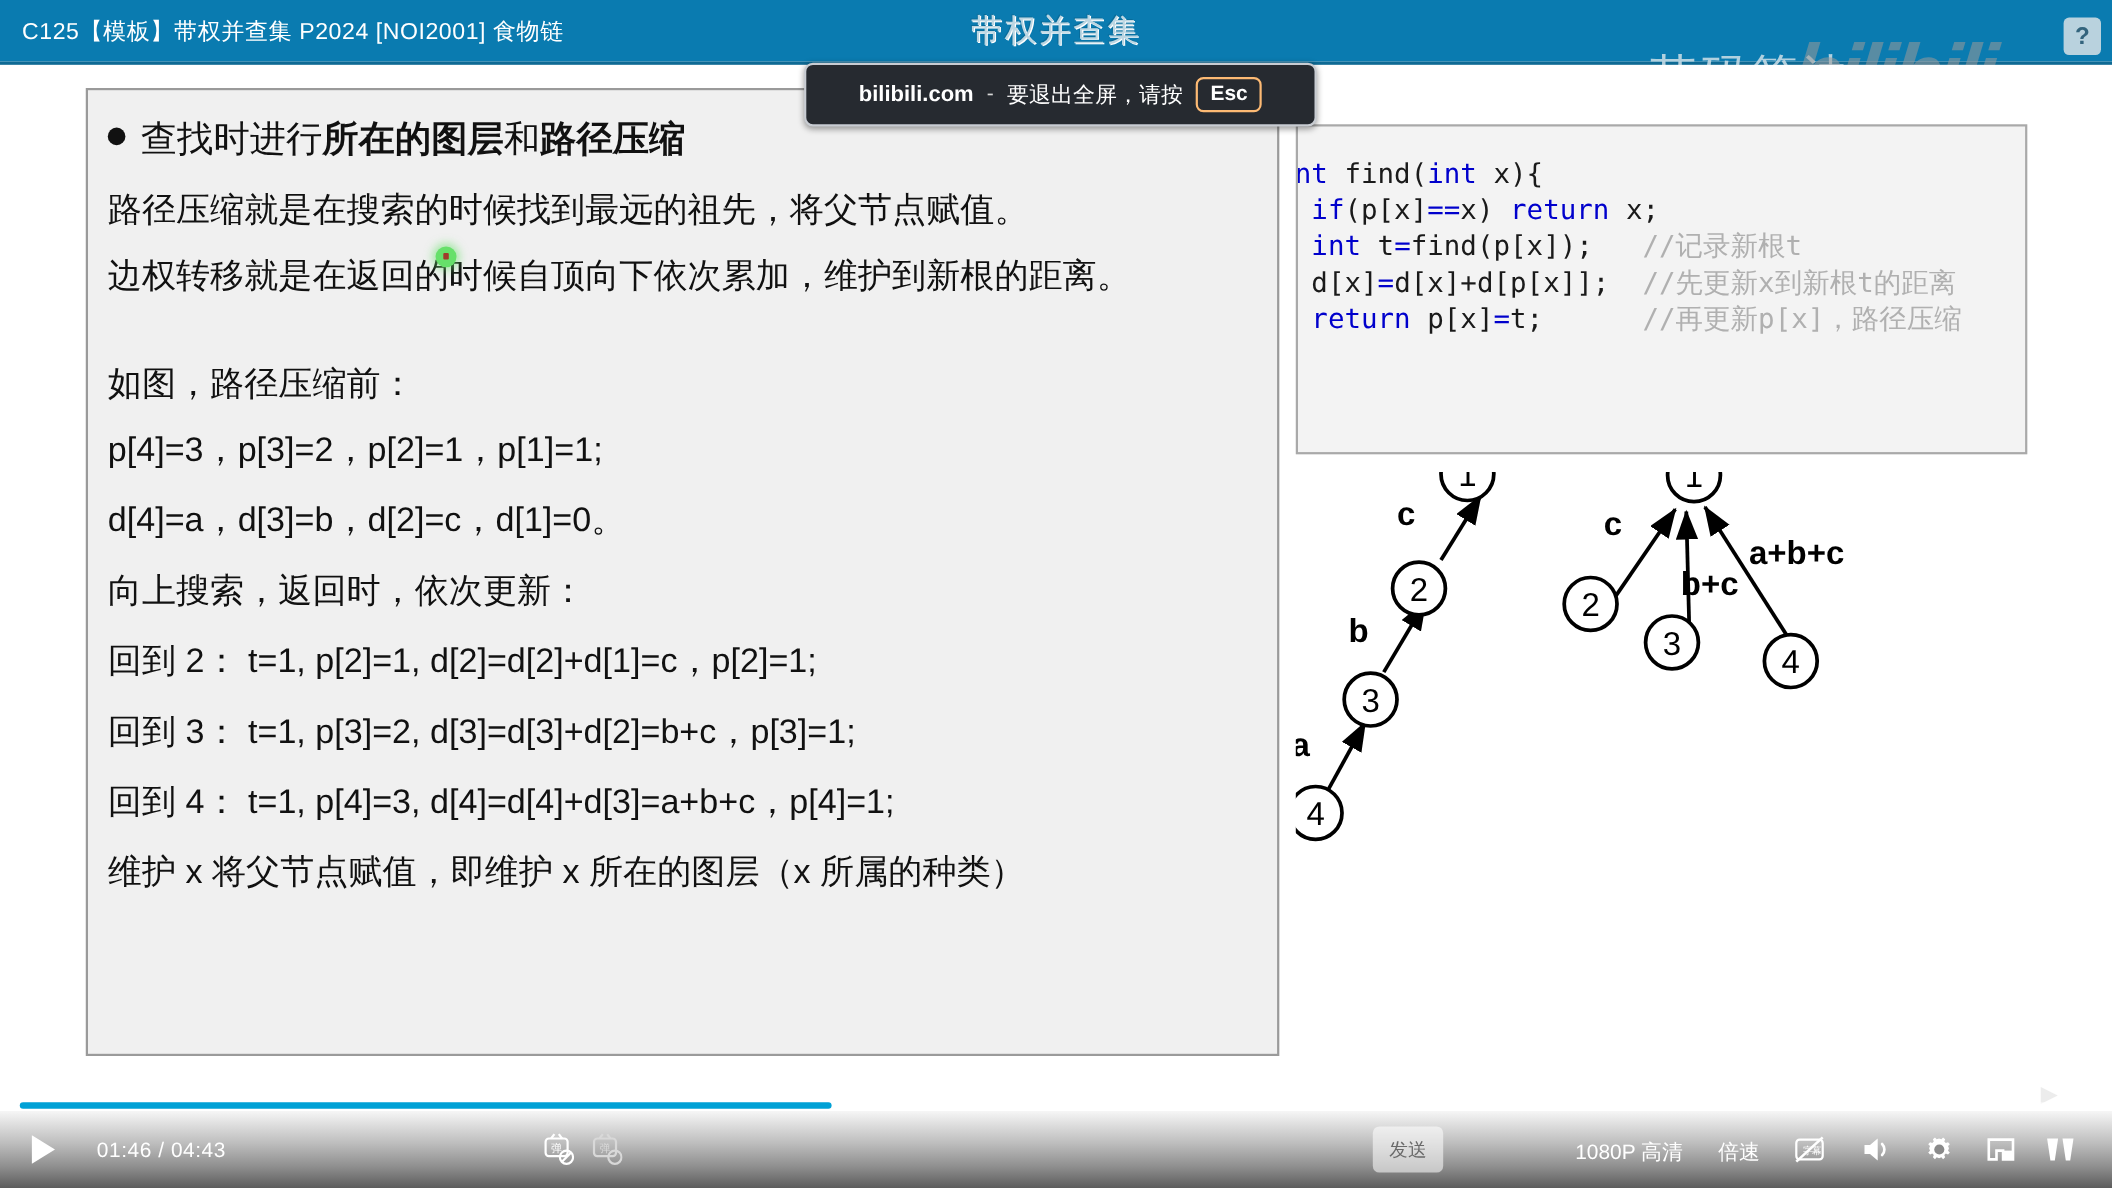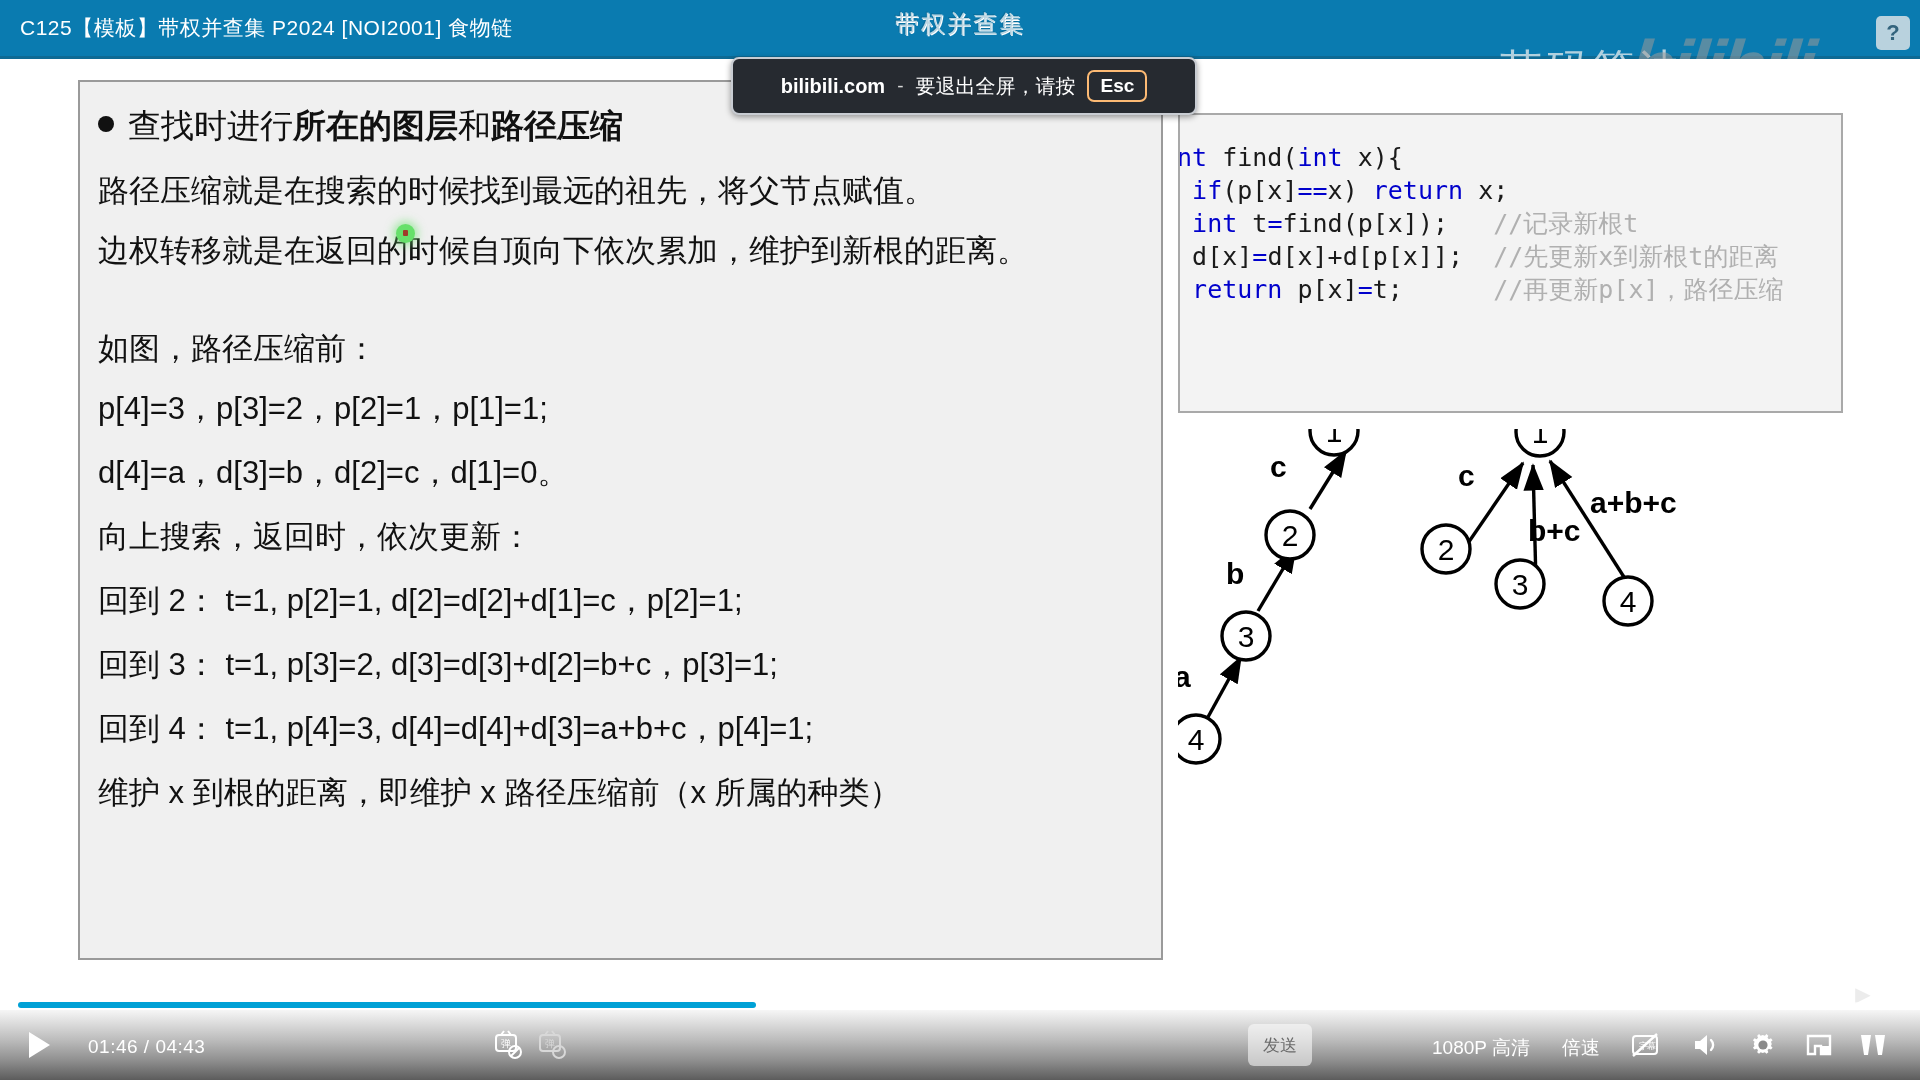--- a/index.html
+++ b/index.html
@@ -5,21 +5,21 @@
   html,body{margin:0;padding:0;background:#000;}
   body{width:1920px;height:1080px;overflow:hidden;font-family:"Liberation Sans","DejaVu Sans",sans-serif;}
 
   #player{position:relative;width:1920px;height:1080px;background:#fff;overflow:hidden;}
 
   
   #slide{position:absolute;left:0;top:0;width:1920px;height:1010px;background:#ffffff;}
   #slide-header{position:absolute;left:0;top:0;width:1920px;height:56px;background:#0a7bb0;}
   #slide-header-line{position:absolute;left:0;top:56px;width:1920px;height:3px;background:#0e6a94;}
   #header-title{position:absolute;left:20px;top:14px;font-size:21px;color:#ffffff;letter-spacing:.5px;white-space:nowrap;}
-  #slide-title{position:absolute;left:0;top:8px;width:1920px;text-align:center;font-size:24px;color:#bcd6e2;
+  #slide-title{position:absolute;left:0;top:8px;width:1920px;text-align:center;font-size:29px;color:#bcd6e2;
                text-shadow:1px 1px 0 #ffffff,-1px -1px 0 rgba(0,0,0,.12);letter-spacing:2px;}
   #help-badge{position:absolute;right:10px;top:16px;width:34px;height:34px;border-radius:5px;
               background:#b9d2de;color:#33647d;font-size:22px;font-weight:bold;display:flex;align-items:center;justify-content:center;}
 
   #slide-body{position:absolute;left:0;top:59px;width:1920px;height:951px;background:#ffffff;}
 
   
   #watermark{position:absolute;right:40px;top:14px;width:440px;height:110px;pointer-events:none;}
   #wm-cn{position:absolute;left:60px;top:28px;font-size:42px;color:#cfe0e8;letter-spacing:4px;opacity:.85;}
   #wm-en{position:absolute;left:190px;top:10px;font-size:74px;color:#9a9a9a;opacity:.55;font-weight:bold;
@@ -120,21 +120,21 @@
 
         <div class="line" style="top:148px;">边权转移就是在返回的时候自顶向下依次累加，维护到新根的距离。</div>
         <div class="line" style="top:88px;">路径压缩就是在搜索的时候找到最远的祖先，将父节点赋值。</div>
         <div class="line" style="top:246px;">如图，路径压缩前：</div>
         <div class="line" style="top:306px;">p[4]=3，p[3]=2，p[2]=1，p[1]=1;</div>
         <div class="line" style="top:370px;">d[4]=a，d[3]=b，d[2]=c，d[1]=0。</div>
         <div class="line" style="top:434px;">向上搜索，返回时，依次更新：</div>
         <div class="line" style="top:498px;">回到 2： t=1, p[2]=1, d[2]=d[2]+d[1]=c，p[2]=1;</div>
         <div class="line" style="top:562px;">回到 3： t=1, p[3]=2, d[3]=d[3]+d[2]=b+c，p[3]=1;</div>
         <div class="line" style="top:626px;">回到 4： t=1, p[4]=3, d[4]=d[4]+d[3]=a+b+c，p[4]=1;</div>
-        <div class="line" style="top:690px;">维护 x 到根的距离，即维护 x 路径压缩前（x 所属的种类）</div>
+        <div class="line" style="top:690px;">维护 x 将父节点赋值，即维护 x 所在的图层（x 所属的种类）</div>
 
         <div id="cursor-dot"></div>
       </div>
 
       <div id="code-top"></div>
       <div id="code-card">
         <pre id="code-pre">   
 
 <span class="kw">int</span> <span class="pl">find(</span><span class="kw">int</span> <span class="pl">x){</span>
   <span class="kw">if</span><span class="pl">(p[x]</span><span class="kw">==</span><span class="pl">x)</span> <span class="kw">return</span> <span class="pl">x;</span>

